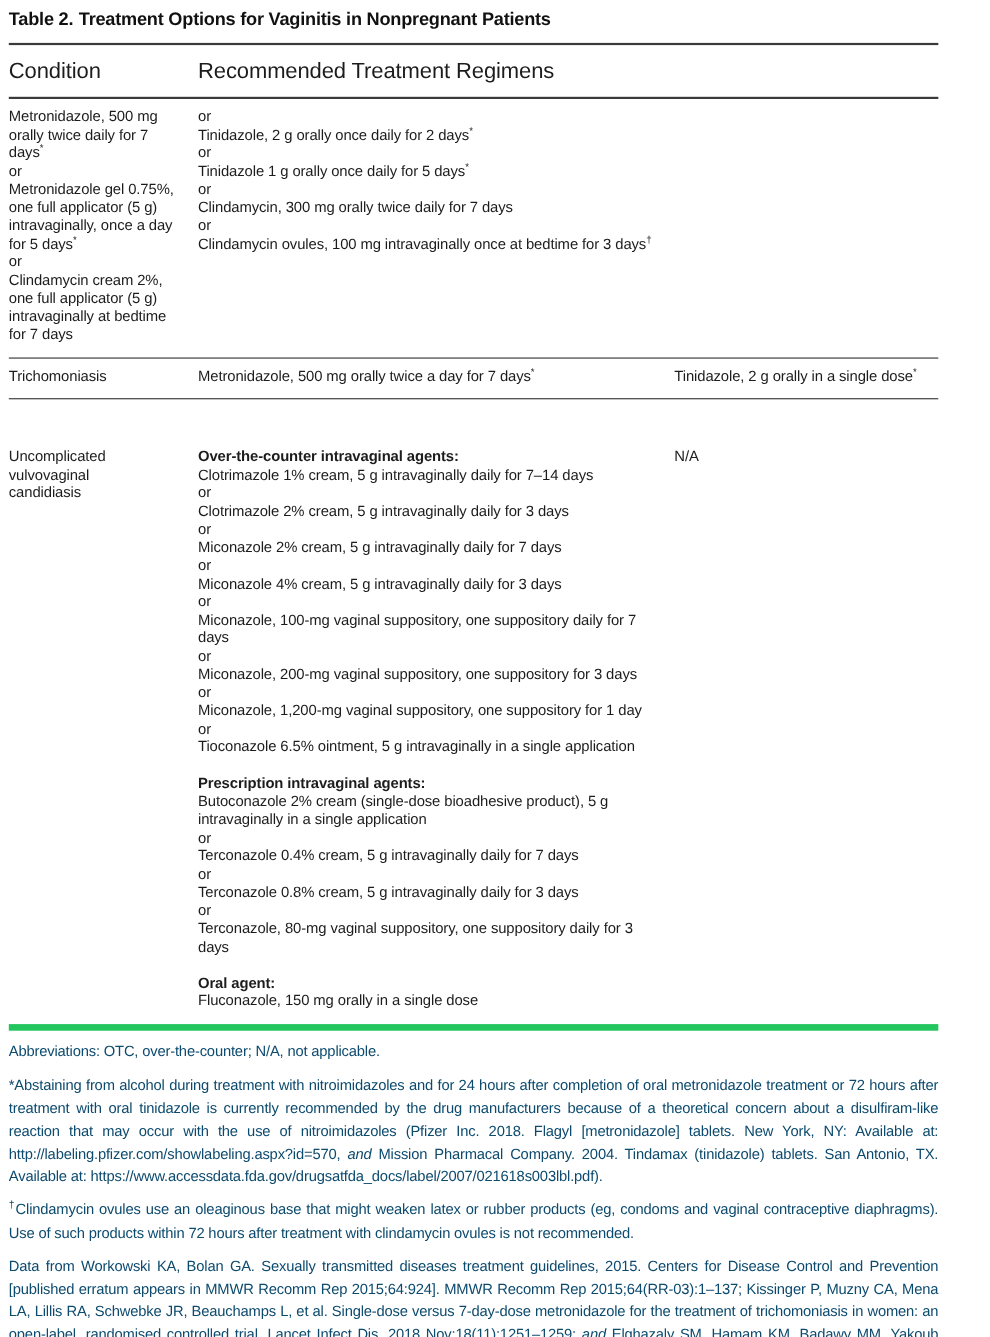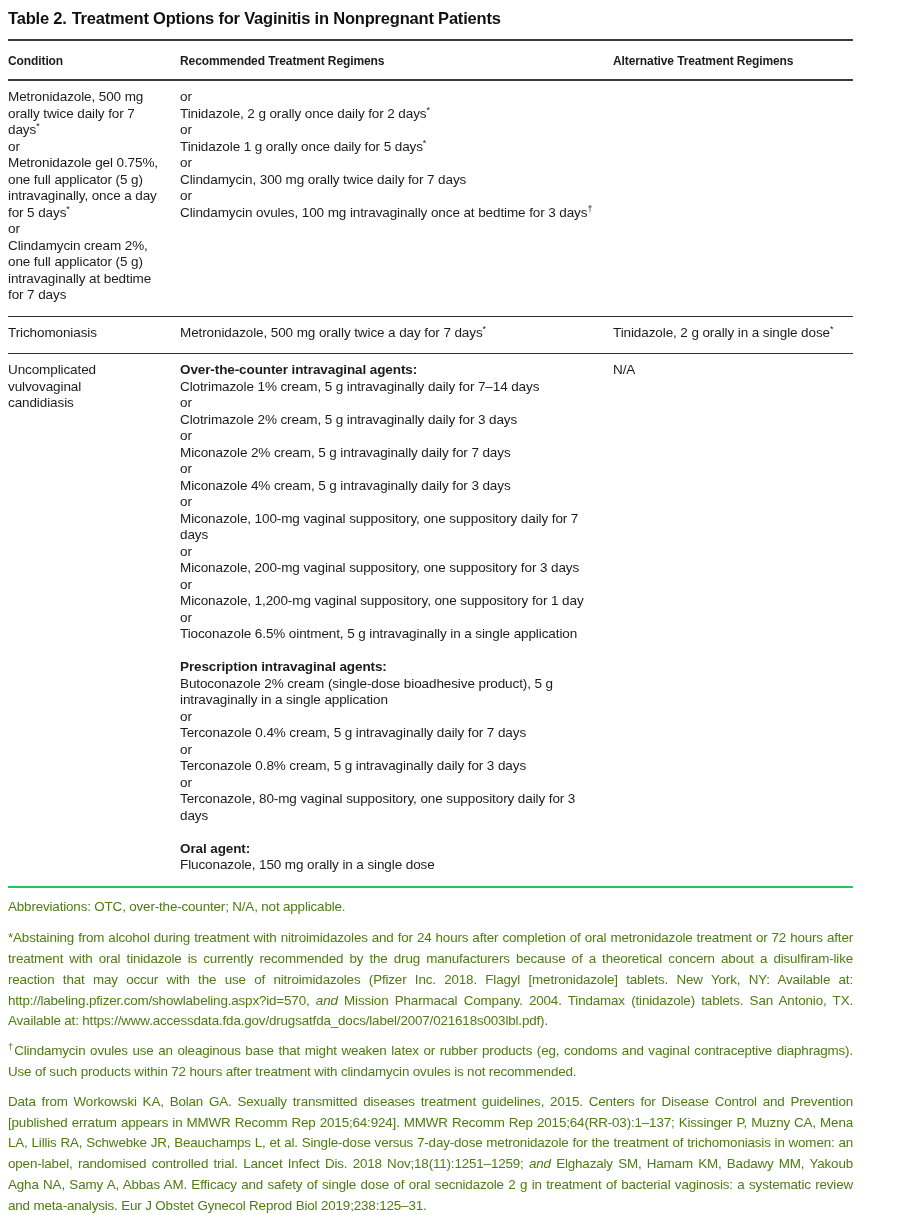--- a/index.html
+++ b/index.html
@@ -7,53 +7,52 @@
   body { width:900px; min-height:1215px; font-family:"Liberation Sans","DejaVu Sans",sans-serif; color:#1c1c1c; }
   .page { width:860px; min-height:1215px; padding:7px 7px 6px 8px; }
 
   .title { font-size:16.5px; letter-spacing:-0.2px; margin:2px 0 11px 0; color:#111; }
   .title .lbl { font-weight:700; margin-right:5px; }
   .title .txt { font-weight:600; }
 
   .tbl { border-top:2px solid #3a3a3a; }
   .t-head, .t-row { display:grid; grid-template-columns:172px 433px 1fr; }
   .t-head { border-bottom:2px solid #3a3a3a; }
-  .t-head > div { font-weight:700; font-size:12px; padding:13px 0 11px 0; letter-spacing:-0.1px; }
+  .t-head > div { font-weight:400; font-size:20px; padding:13px 0 11px 0; letter-spacing:-0.1px; }
   .t-row { border-bottom:1px solid #2f2f2f; }
-  .t-row:last-child { border-bottom:2px solid #22c55e; }
+  .t-row:last-child { border-bottom:6px solid #22c55e;margin-top:36px; }
   .t-row > div { padding:8px 0 12px 0; font-size:13.5px; line-height:16.5px; letter-spacing:-0.1px; }
   .c1 { padding-right:40px !important; }
   .c2 { padding-right:16px !important; }
   .c3 { padding-right:2px !important; }
   .center { text-align:left; }
   .line { min-height:16.5px; }
   .line.b { font-weight:700; }
   .spacer { height:16.5px; }
   sup { font-size:9px; line-height:0; vertical-align:super; }
 
   .footnotes { margin-top:9px; }
-  .fn { font-size:13.4px; line-height:20.8px; letter-spacing:-0.15px; text-align:justify; margin-bottom:9px; color:#4d7c0f; }
+  .fn { font-size:13.4px; line-height:20.8px; letter-spacing:-0.15px; text-align:justify; margin-bottom:9px; color:#0c4a6e; }
   .fn.abbr { text-align:left; margin-bottom:11px; }
   .fn .i { font-style:italic; }
   .fn sup { font-size:9.5px; }
 </style>
 </head>
 <body>
 
 <div class="page">
 
   <div class="title">
     <span class="lbl">Table 2.</span><span class="txt">Treatment Options for Vaginitis in Nonpregnant Patients</span>
   </div>
 
   <div class="tbl">
     <div class="t-head">
       <div class="c1">Condition</div>
       <div class="c2 center">Recommended Treatment Regimens</div>
-      <div class="c3 center">Alternative Treatment Regimens</div>
     </div>
     <div id="table-body">
         <div class="t-row">
           <div class="c2">
             <div class="line">Metronidazole, 500 mg orally twice daily for 7 days<sup>*</sup></div>
             <div class="line">or</div>
             <div class="line">Metronidazole gel 0.75%, one full applicator (5 g) intravaginally, once a day for 5 days<sup>*</sup></div>
             <div class="line">or</div>
             <div class="line">Clindamycin cream 2%, one full applicator (5 g) intravaginally at bedtime for 7 days</div>
           </div>

